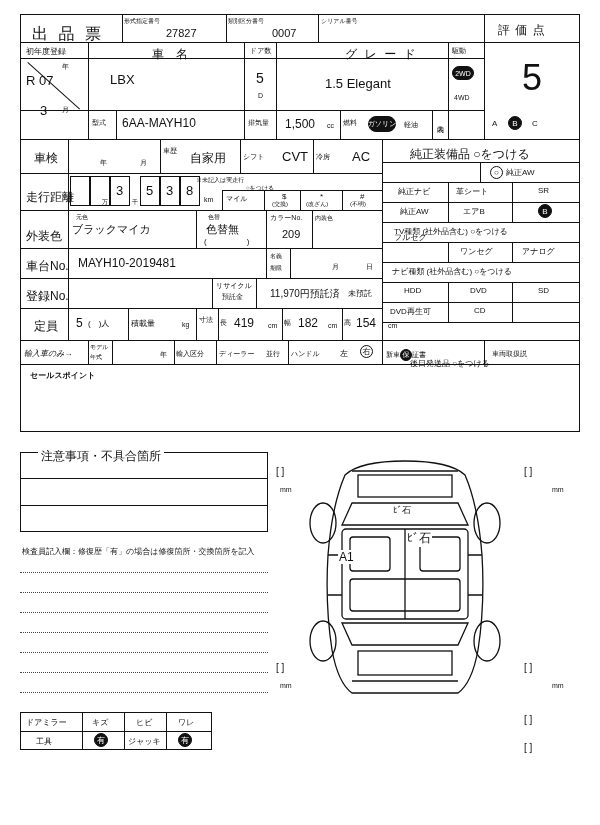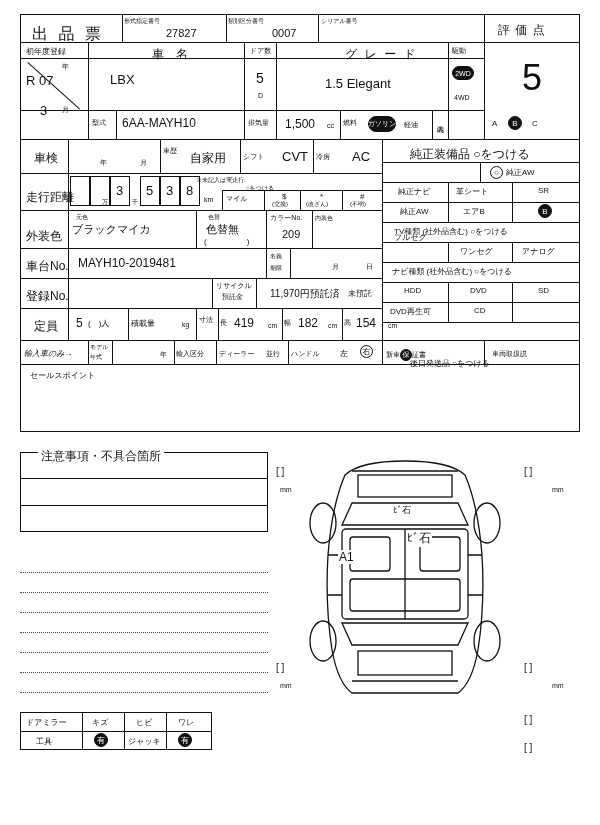--- a/index.html
+++ b/index.html
@@ -249,21 +249,21 @@
   <div class="vline" style="left:288px; top:340px; height:24px;"></div>
   <div class="txt f7" style="left:291px; top:349px;">ハンドル</div>
   <div class="txt f8" style="left:340px; top:348px;">左</div>
   <div class="txt f8" style="left:360px; top:345px;"><span class="circle">右</span></div>
   <div class="vline" style="left:382px; top:340px; height:24px;"></div>
   <div class="txt f7" style="left:386px; top:349px;">新車<span class="circle-fill" style="width:12px;height:12px;font-size:7px;vertical-align:middle;">保</span>証書</div>
   <div class="vline" style="left:484px; top:340px; height:24px;"></div>
   <div class="txt f7" style="left:492px; top:349px;">車両取扱説</div>
   <div class="hline" style="left:20px; top:364px; width:560px;"></div>
 
-  <div class="txt f8" style="left:30px; top:370px;">セールスポイント</div>
+  <div class="txt f8" style="left:30px; top:370px;font-weight:bold;">セールスポイント</div>
 
   <div class="txt f9" style="left:410px; top:146px;">純正装備品 ○をつける</div>
   <div class="hline" style="left:382px; top:162px; width:198px;"></div>
   <div class="vline" style="left:480px; top:162px; height:20px;"></div>
   <div class="txt f8 c" style="left:490px; top:166px;">
       <span class="circle" style="margin-right:3px;">○</span>
       <span>純正AW</span>
     </div>
   <div class="hline" style="left:382px; top:182px; width:198px;"></div>
 
@@ -303,20 +303,21 @@
   <div class="txt f8" style="left:474px; top:306px;">CD</div>
   <div class="hline" style="left:382px; top:322px; width:198px;"></div>
 
   <div class="txt f8 c" style="left:410px; top:326px;margin-top:32px;">後日発送品 ○をつける</div>
 
   <div class="bx" style="left:20px; top:452px; width:248px; height:80px;"></div>
   <div class="txt f9" style="left:38px; top:448px; background:#fff; padding:0 3px;">注意事項・不具合箇所</div>
   <div class="hline" style="left:20px; top:478px; width:248px;"></div>
   <div class="hline" style="left:20px; top:505px; width:248px;"></div>
 
+  <div class="txt f8" style="left:22px; top:546px;">検査員記入欄：修復歴「有」の場合は修復箇所・交換箇所を記入</div>
   <div class="dashline" style="left:20px; top:572px; width:248px;"></div>
   <div class="dashline" style="left:20px; top:592px; width:248px;"></div>
   <div class="dashline" style="left:20px; top:612px; width:248px;"></div>
   <div class="dashline" style="left:20px; top:632px; width:248px;"></div>
   <div class="dashline" style="left:20px; top:652px; width:248px;"></div>
   <div class="dashline" style="left:20px; top:672px; width:248px;"></div>
   <div class="dashline" style="left:20px; top:692px; width:248px;"></div>
 
   <div style="position:absolute; left:290px; top:445px; width:230px; height:265px;">
     <svg width="230" height="265" viewBox="0 0 230 265">

